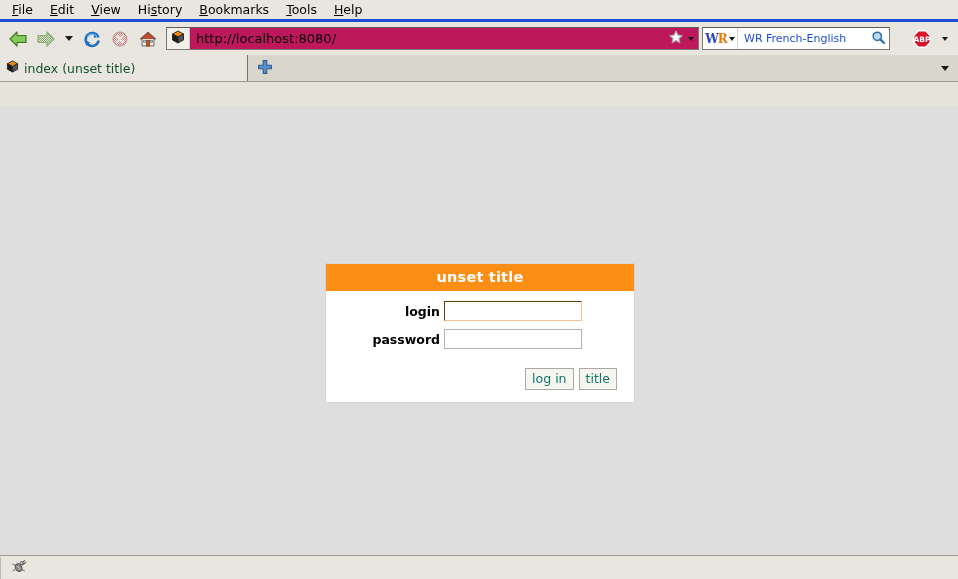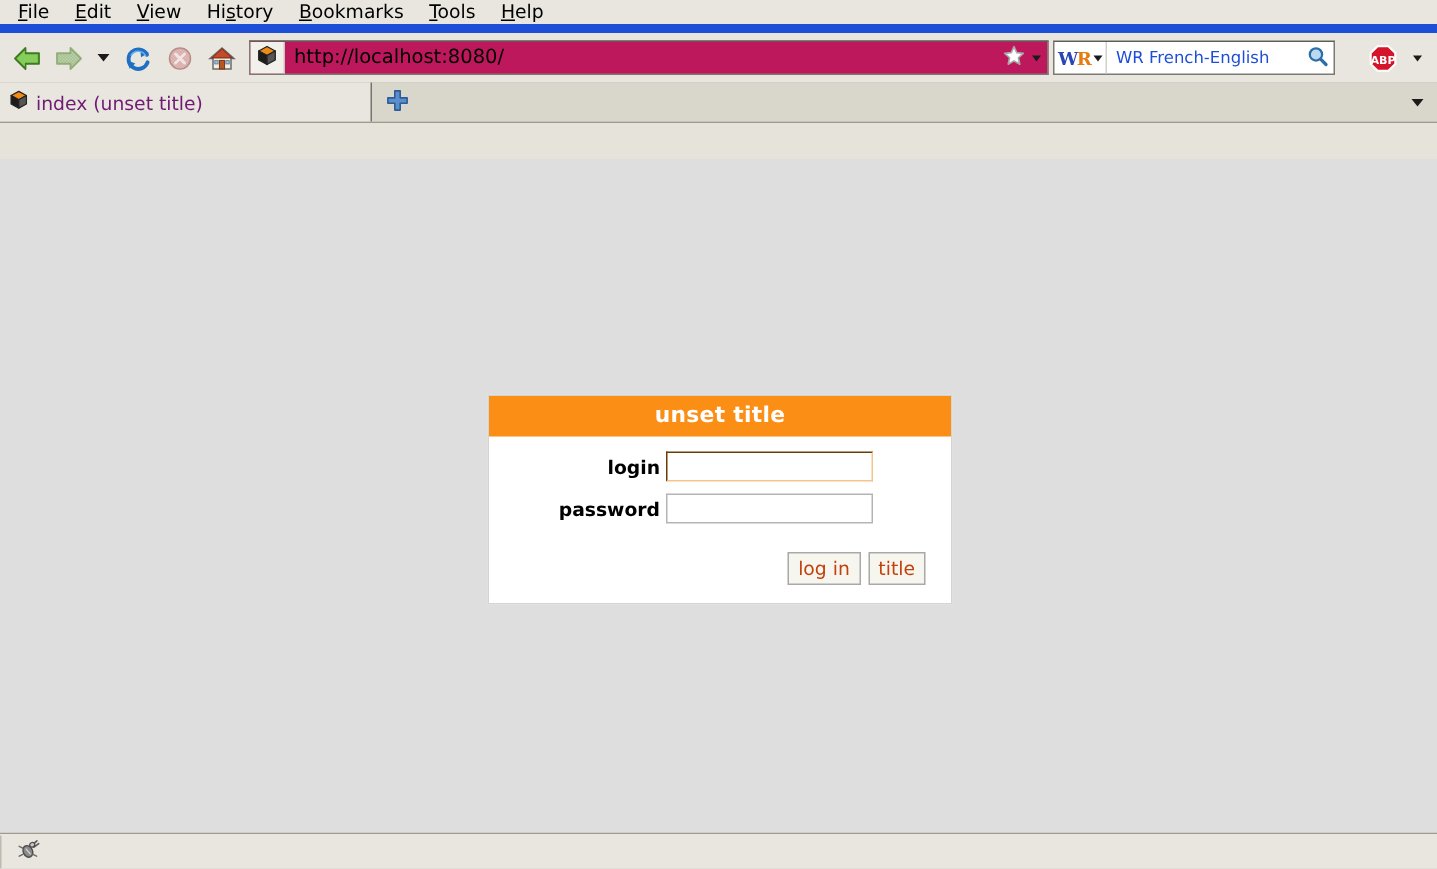--- a/index.html
+++ b/index.html
@@ -24,21 +24,21 @@
     background: #e6e3db;
   }
 
   
   .menubar {
     height: 22px;
     background: #e8e6de;
     display: flex;
     align-items: center;
     padding-left: 4px;
-    border-bottom: 6px solid #1d4ed8;
+    border-bottom: 3px solid #1d4ed8;
     box-sizing: border-box;
     flex: 0 0 auto;
   }
   .menu-item {
     padding: 2px 9px 2px 8px;
     font-size: 12.5px;
     color: #000;
     line-height: 14px;
     cursor: default;
     white-space: nowrap;
@@ -180,21 +180,21 @@
     display: flex;
     align-items: center;
     padding: 0 6px;
     box-sizing: border-box;
     border-right: 1px solid #77746c;
     gap: 5px;
     flex: 0 0 auto;
   }
   .tab-label {
     font-size: 12.5px;
-    color: #701a75;
+    color: #14532d;
     white-space: nowrap;
     overflow: hidden;
   }
   .newtab {
     width: 34px;
     height: 26px;
     display: flex;
     align-items: center;
     justify-content: center;
     flex: 0 0 auto;
@@ -280,21 +280,21 @@
     justify-content: flex-end;
     gap: 5px;
     padding-top: 11px;
     padding-right: 1px;
   }
   .btn {
     background: #f7f6ee;
     border: 1px solid #a9a9a9;
     font-size: 12.5px;
     padding: 2px 6px 3px;
-    color: #c2410c;
+    color: #0f766e;
     font-family: "DejaVu Sans", "Liberation Sans", sans-serif;
     line-height: 15px;
     cursor: default;
   }
 
   
   .statusbar {
     height: 24px;
     background: #e8e6de;
     border-top: 1px solid #9d9a90;

